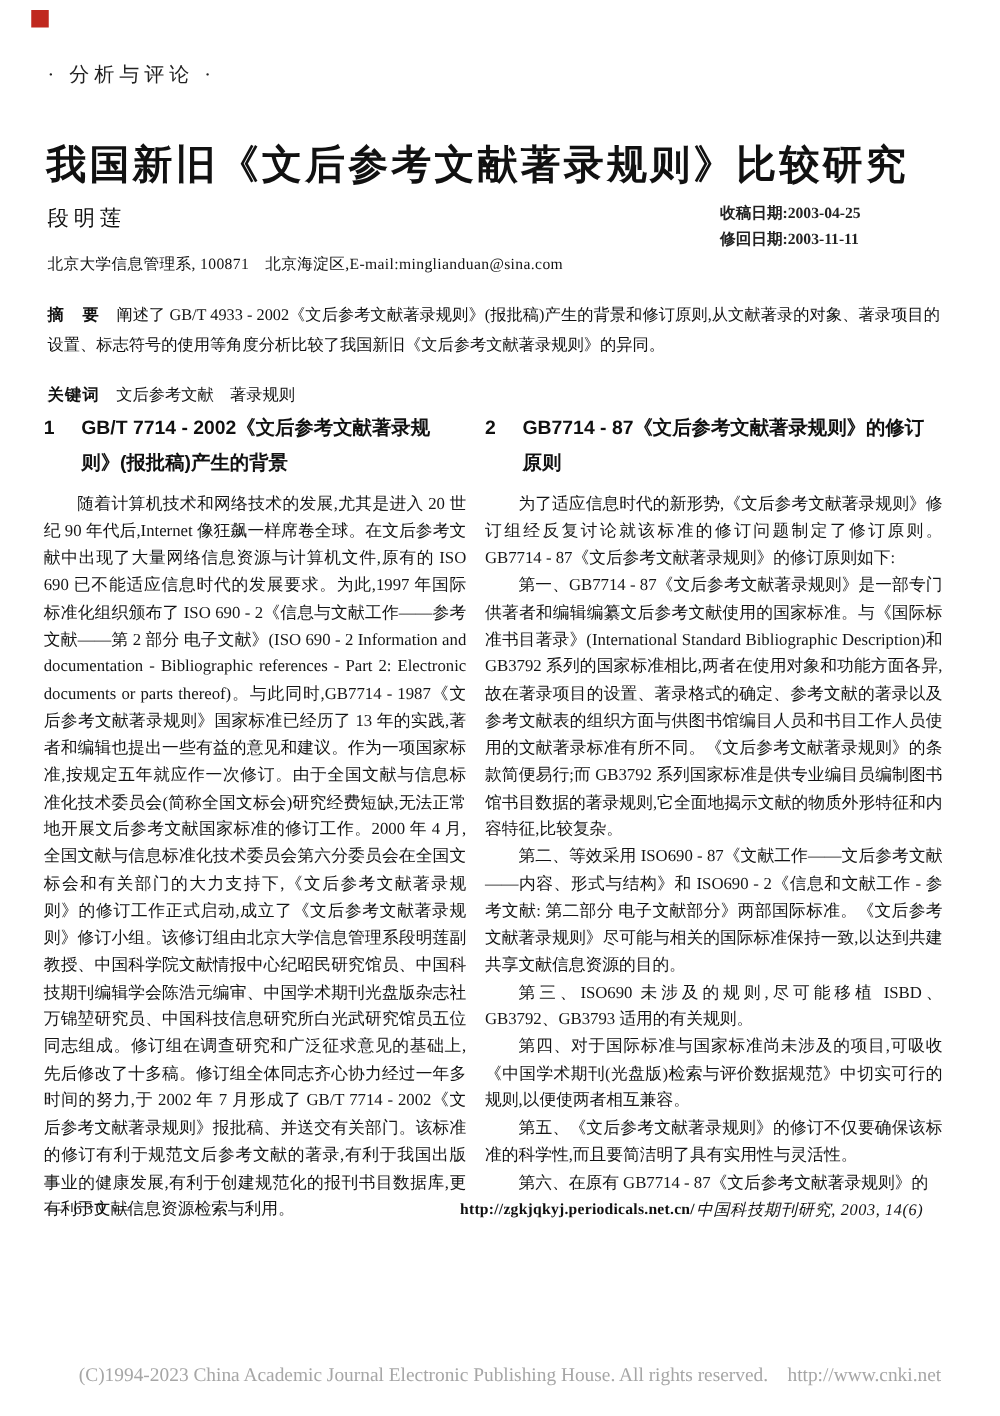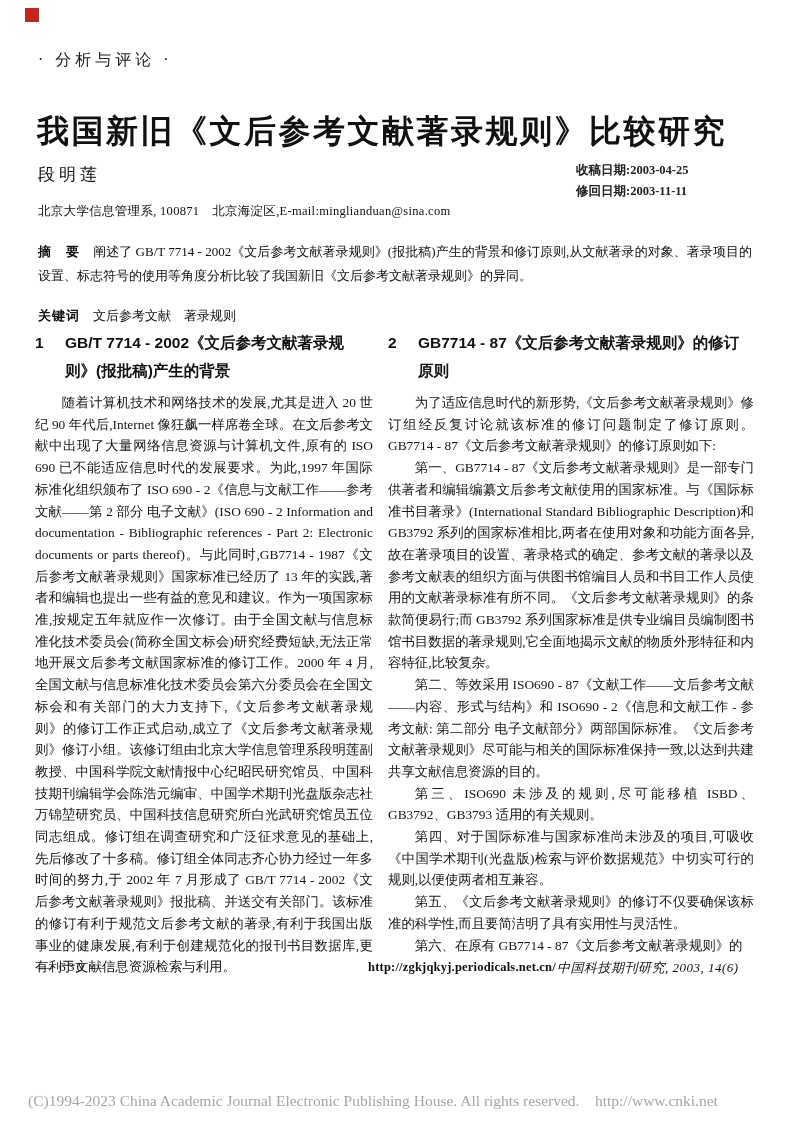--- a/index.html
+++ b/index.html
@@ -81,20 +81,21 @@
   }
   .journal-citation{
     position:absolute;left:557px;top:0;
     font-style:italic;font-size:13px;letter-spacing:0.5px;
   }
   .watermark{
     position:absolute;left:28px;top:1092px;width:760px;
     font-size:15.5px;color:#a6a6a6;
     font-family:"Liberation Serif","DejaVu Serif",serif;
     white-space:pre;
+    text-align:center;
   }
 </style>
 </head>
 <body>
 
 <div class="page">
 
   <div class="corner-mark" style="background: rgb(192, 40, 30);"></div>
 
   <div class="category-label">· 分析与评论 ·</div>
@@ -104,21 +105,21 @@
   <div class="author-name">段明莲</div>
 
   <div class="dates">
     <div>收稿日期:2003-04-25</div>
     <div>修回日期:2003-11-11</div>
   </div>
 
   <div class="affiliation">北京大学信息管理系, 100871　北京海淀区,E-mail:minglianduan@sina.com</div>
 
   <div class="abstract-block">
-    <div><span class="lbl">摘　要</span>　<span>阐述了 GB/T 7714 - 2002《文后参考文献著录规则》(报批稿)产生的背景和修订原则,从文献著录的对象、著录项目的设置、标志符号的使用等角度分析比较了我国新旧《文后参考文献著录规则》的异同。</span></div>
+    <div><span class="lbl">摘　要</span>　<span>阐述了 GB/T 4933 - 2002《文后参考文献著录规则》(报批稿)产生的背景和修订原则,从文献著录的对象、著录项目的设置、标志符号的使用等角度分析比较了我国新旧《文后参考文献著录规则》的异同。</span></div>
     <div class="kw-line"><span class="lbl">关键词</span>　<span>文后参考文献　著录规则</span></div>
   </div>
 
   <div class="columns">
 
     <div class="col-left">
       <div class="sec-head">
         <span class="sec-num">1</span>
         <span class="sec-title">GB/T 7714 - 2002《文后参考文献著录规则》(报批稿)产生的背景</span>
       </div>

